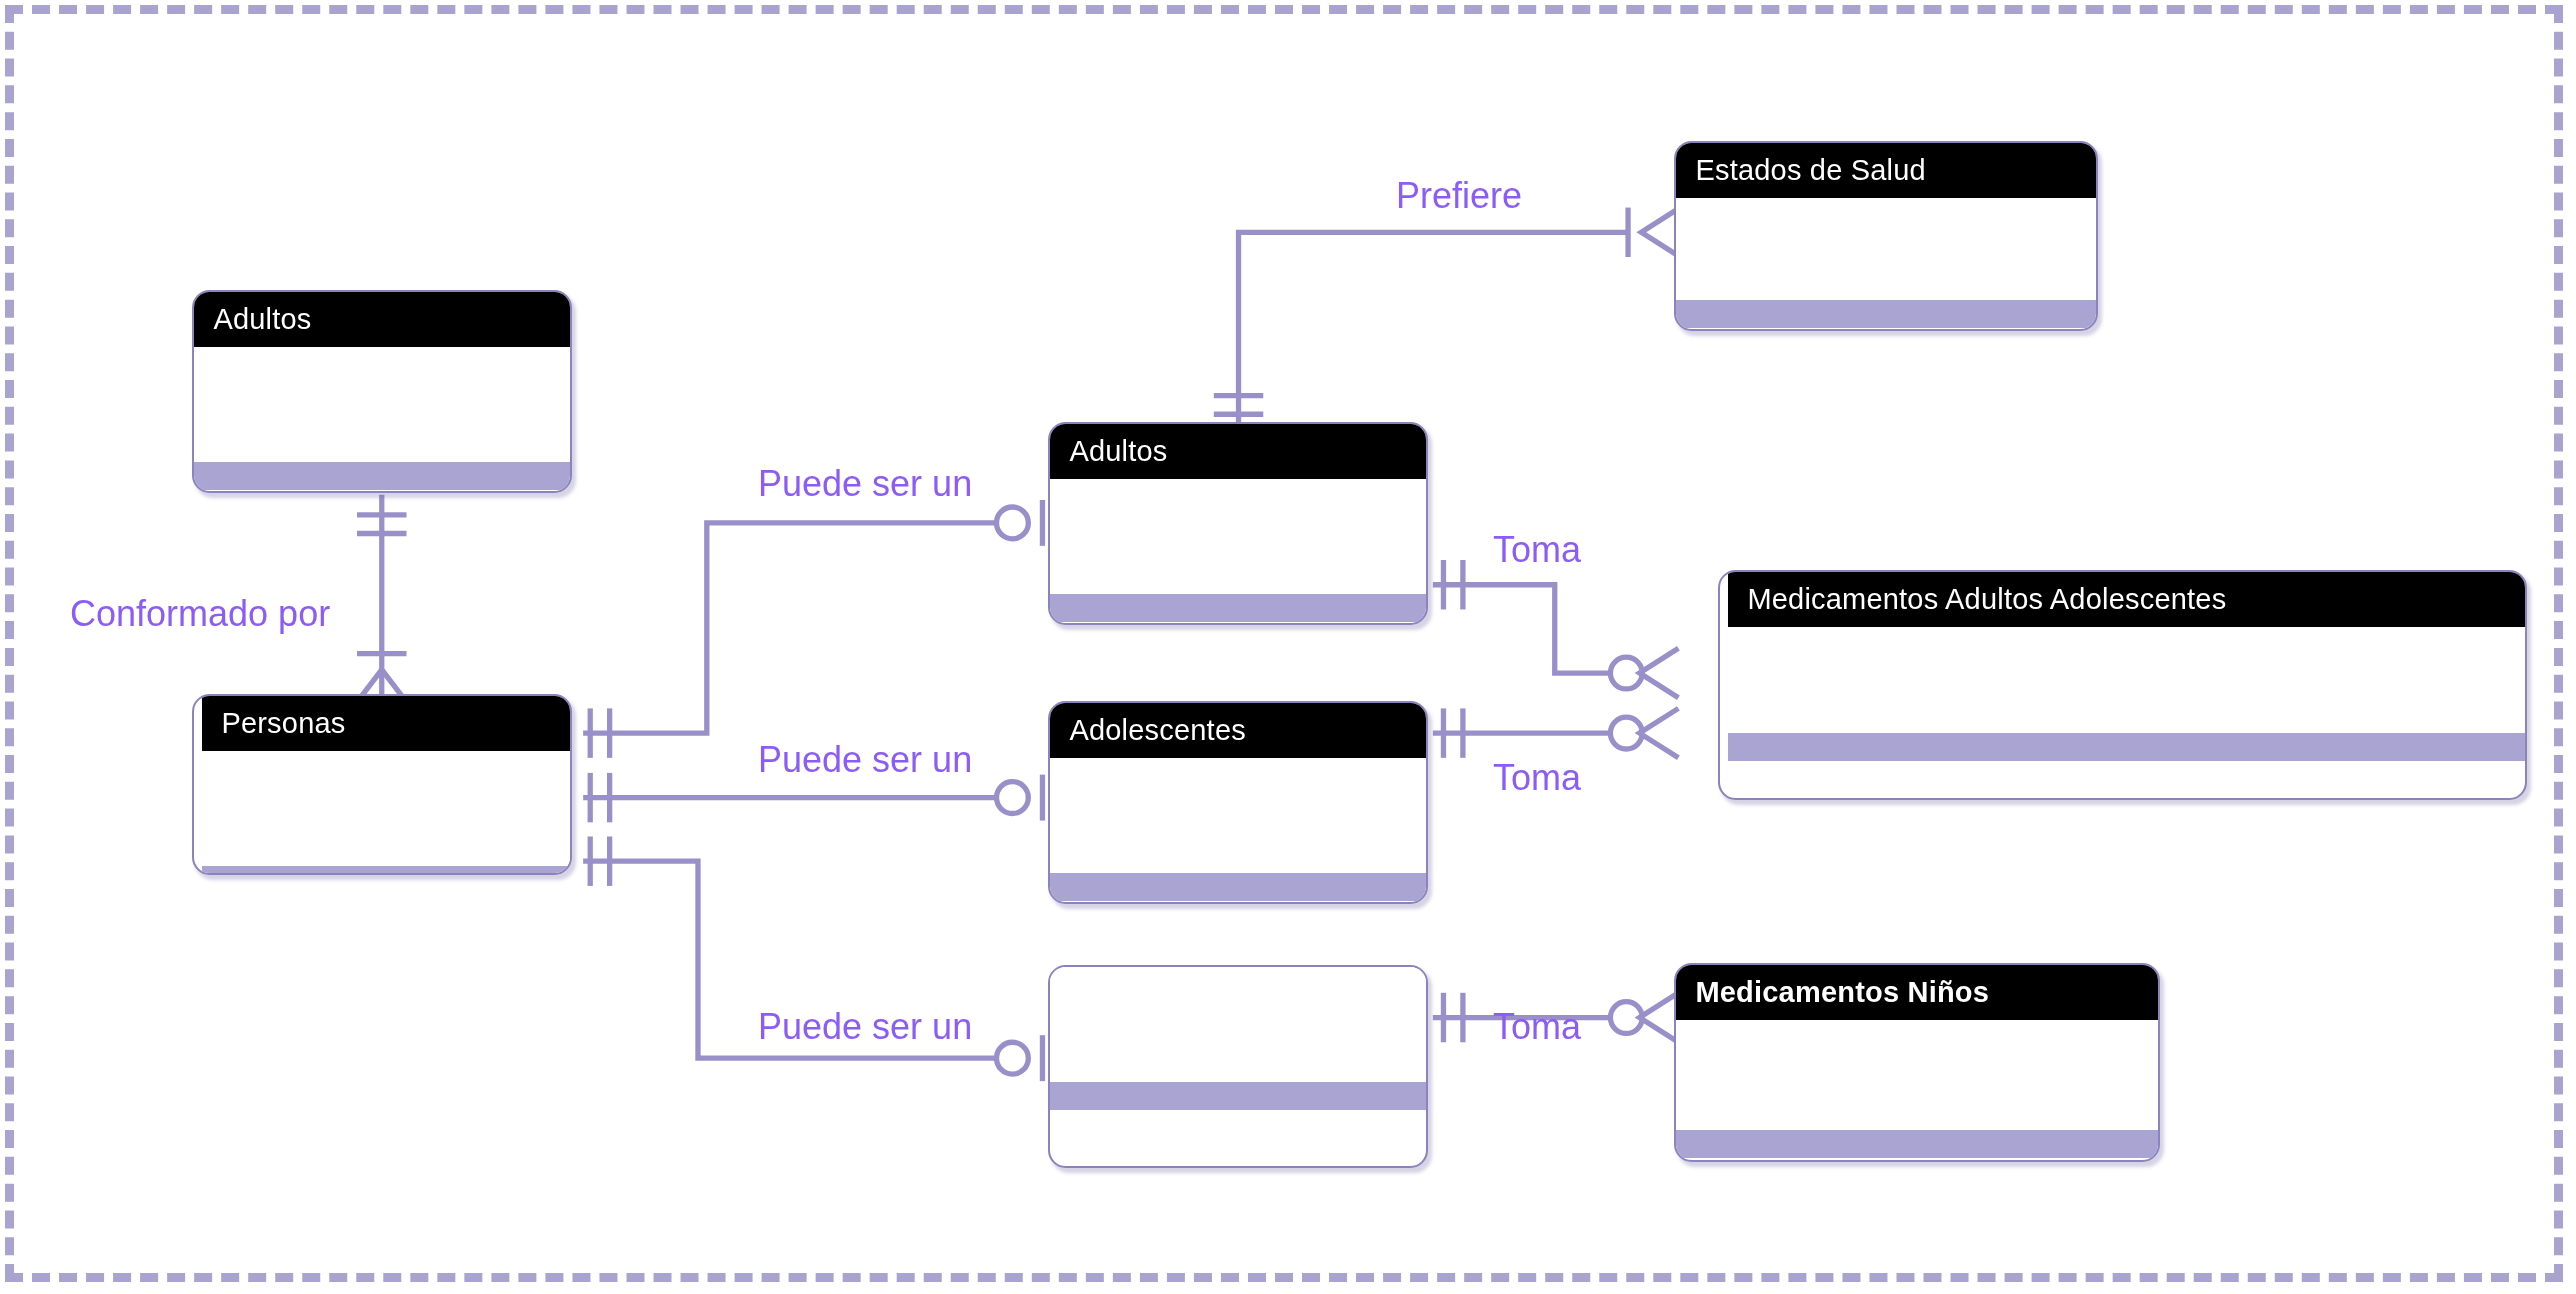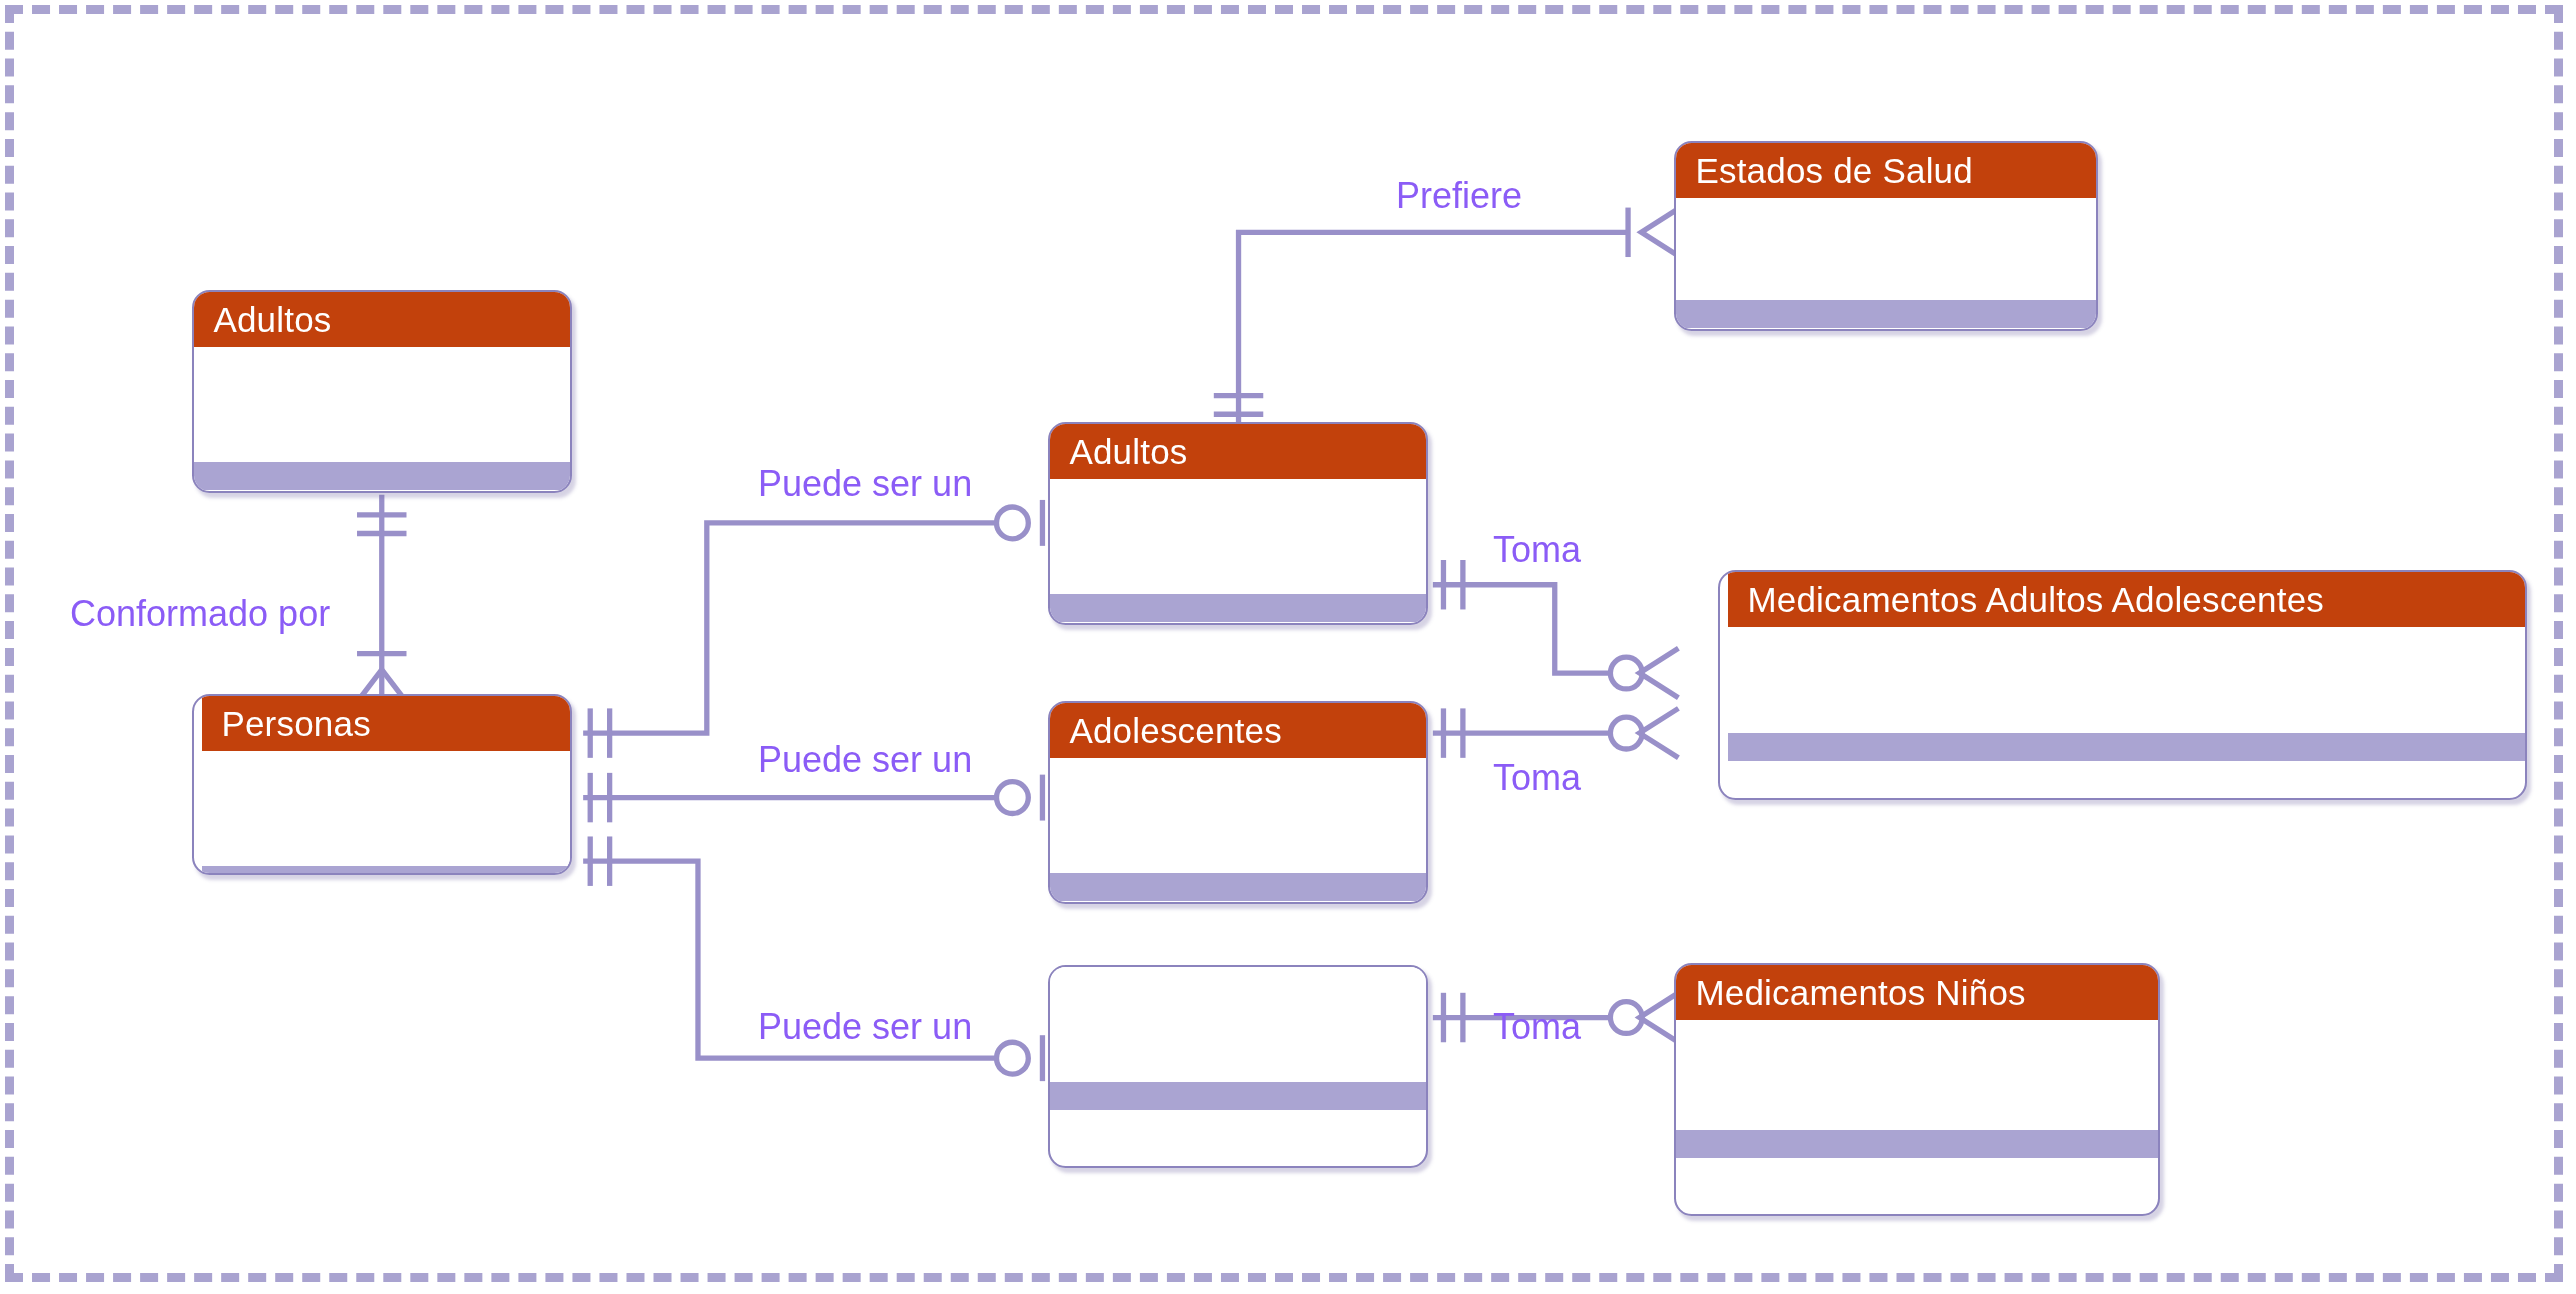--- a/index.html
+++ b/index.html
@@ -38,23 +38,23 @@
     position: absolute;
     box-sizing: border-box;
     border: 2.7px solid #8b83bd;
     border-radius: 17.7px;
     background: #ffffff;
     box-shadow: 3.5px 4.4px 3.5px rgba(120,110,165,0.30);
     overflow: hidden;
   }
   .entity .hdr {
     height: 55px;
-    background: #c2410c;
+    background: #000000;
     color: #ffffff;
-    font-size: 35px;
+    font-size: 29px;
     line-height: 55px;
     padding-left: 19.4px;
     white-space: nowrap;
     letter-spacing: 0.2px;
   }
   .entity .body {
     background: #ffffff;
   }
   .entity .ftr {
     height: 28px;
@@ -186,21 +186,21 @@
     <div class="body" style="height:102px;"></div>
     <div class="ftr"></div>
   </div>
 
   <div class="entity" style="left:1718px; top:570px; width:809px; height:230px;padding-left:8px;">
     <div class="hdr">Medicamentos Adultos Adolescentes</div>
     <div class="body" style="height:106px;"></div>
     <div class="ftr"></div>
   </div>
 
-  <div class="entity" style="left:1674px; top:963px; width:486px; height:253px;">
+  <div class="entity" style="left:1674px; top:963px; width:486px; height:199px;font-weight:bold;">
     <div class="hdr">Medicamentos Niños</div>
     <div class="body" style="height:110px;"></div>
     <div class="ftr"></div>
   </div>
 
   <div class="rel-label" style="left:70px; top:596px;">Conformado por</div>
 
   <div class="rel-label" style="left:1396px; top:178px;">Prefiere</div>
 
   <div class="rel-label" style="left:758px; top:466px;">Puede ser un</div>

